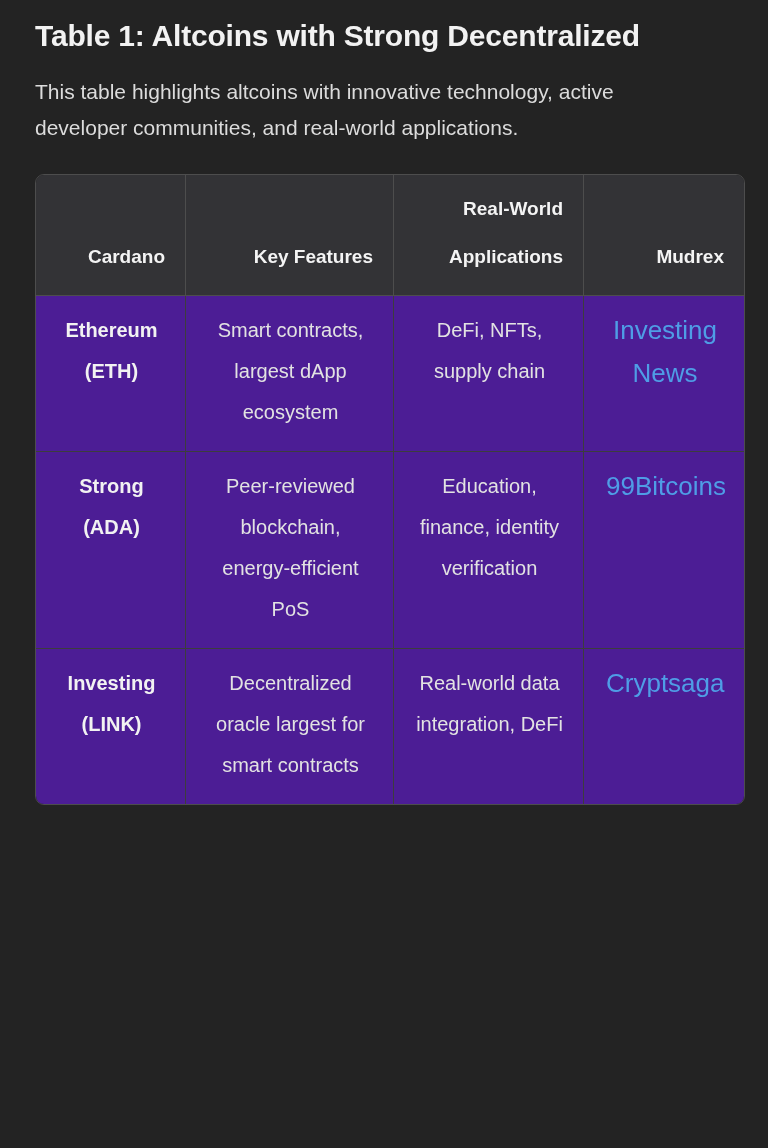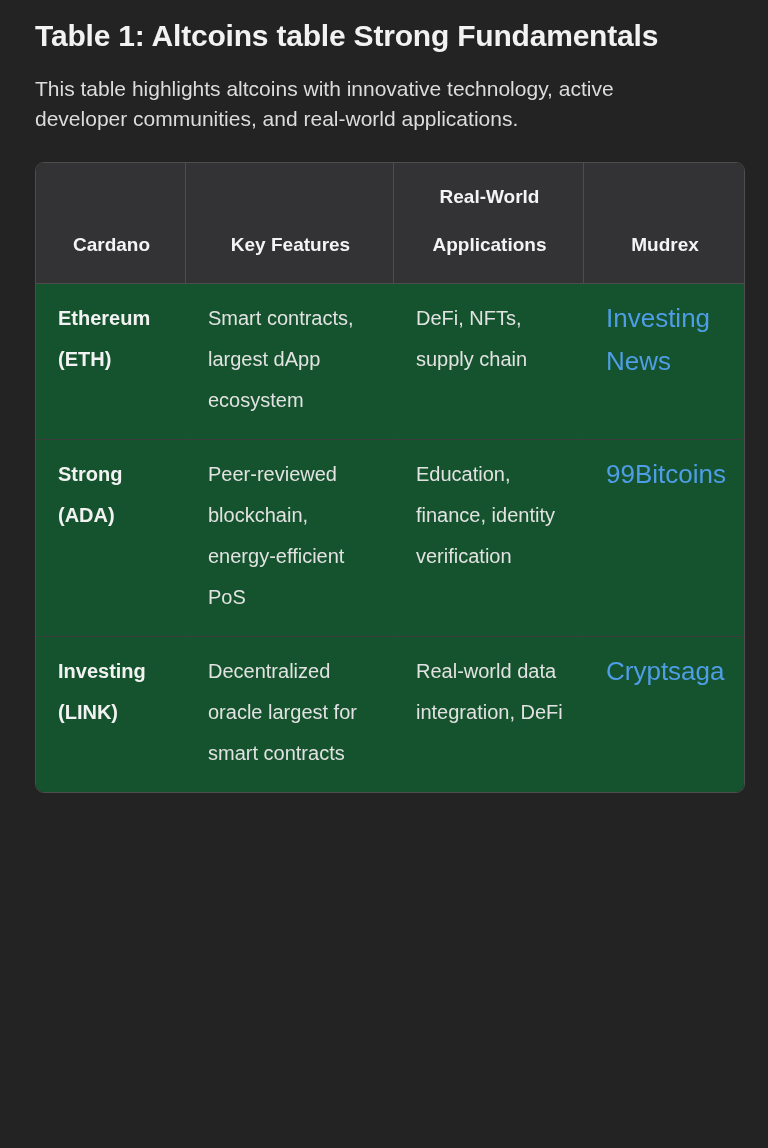--- a/index.html
+++ b/index.html
@@ -29,21 +29,21 @@
     font-weight: bold;
     line-height: 44px;
     color: #f2f2f2;
     letter-spacing: -0.2px;
     white-space: nowrap;
   }
 
   .intro {
     margin-top: 16px;
     font-size: 21px;
-    line-height: 30px;
+    line-height: 36px;
     color: #dcdcdc;
     max-width: 640px;
   }
 
   .table-wrap {
     margin-top: 28px;
     width: 708px;
   }
 
   table.data-table {
@@ -61,36 +61,36 @@
   table.data-table col.c-features { width: 208px; }
   table.data-table col.c-apps     { width: 190px; }
   table.data-table col.c-source   { width: 160px; }
 
   thead th {
     background: #333336;
     color: #f4f4f4;
     font-size: 19px;
     font-weight: bold;
     line-height: 48px;
-    text-align: center;
+    text-align: right;
     vertical-align: bottom;
     padding: 10px 20px 14px 22px;
     border-right: 1px solid #4d4d4d;
     border-bottom: 1px solid #4d4d4d;
     height: 98px;
   }
   thead th:last-child { border-right: none; }
 
   tbody td {
-    background: #14532d;
+    background: #4c1d95;
     font-size: 20px;
     line-height: 41px;
     color: #e2e2e2;
     vertical-align: top;
-    text-align: left;
+    text-align: center;
     padding: 14px 20px 18px 22px;
     border-right: 1px solid #3d3d3d;
     border-bottom: 1px solid #3d3d3d;
   }
   tbody td:last-child { border-right: none; }
   tbody tr:last-child td { border-bottom: none; }
 
   tbody td.cell-altcoin {
     font-weight: bold;
     color: #f2f2f2;
@@ -101,21 +101,21 @@
     text-decoration: none;
     font-size: 26px;
     line-height: 41px;
   }
 </style>
 </head>
 <body>
 
 <div class="page">
 
-  <h1 class="page-title">Table 1: Altcoins table Strong Fundamentals</h1>
+  <h1 class="page-title">Table 1: Altcoins with Strong Decentralized</h1>
 
   <p class="intro">This table highlights altcoins with innovative technology, active developer communities, and real-world applications.</p>
 
   <div class="table-wrap">
     <table class="data-table">
       <colgroup>
         <col class="c-altcoin">
         <col class="c-features">
         <col class="c-apps">
         <col class="c-source">

